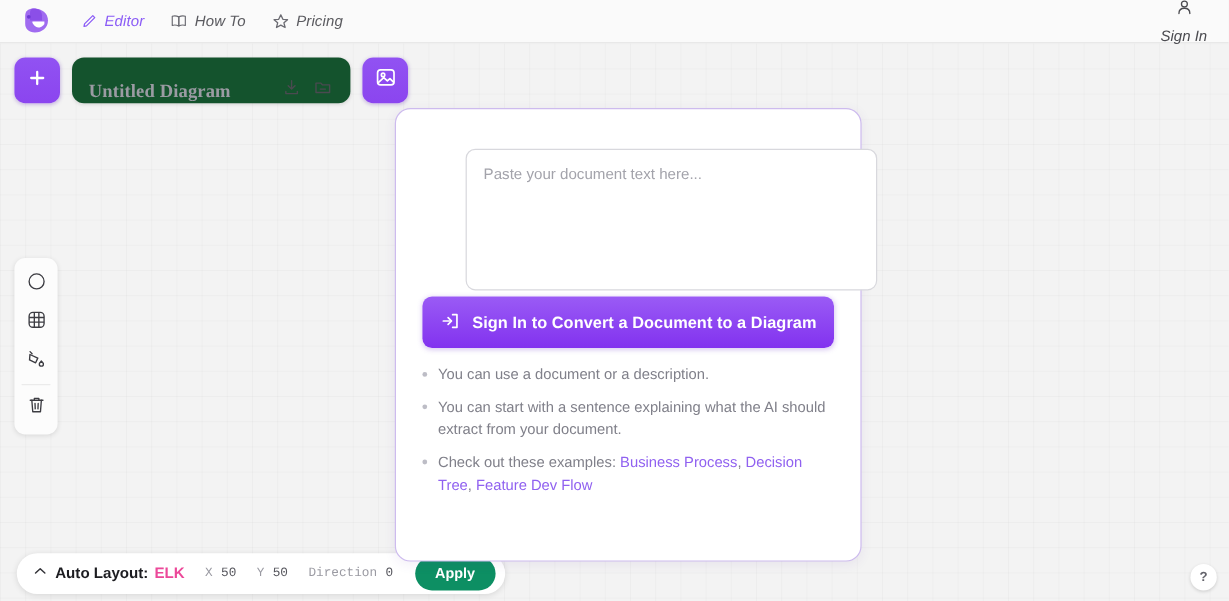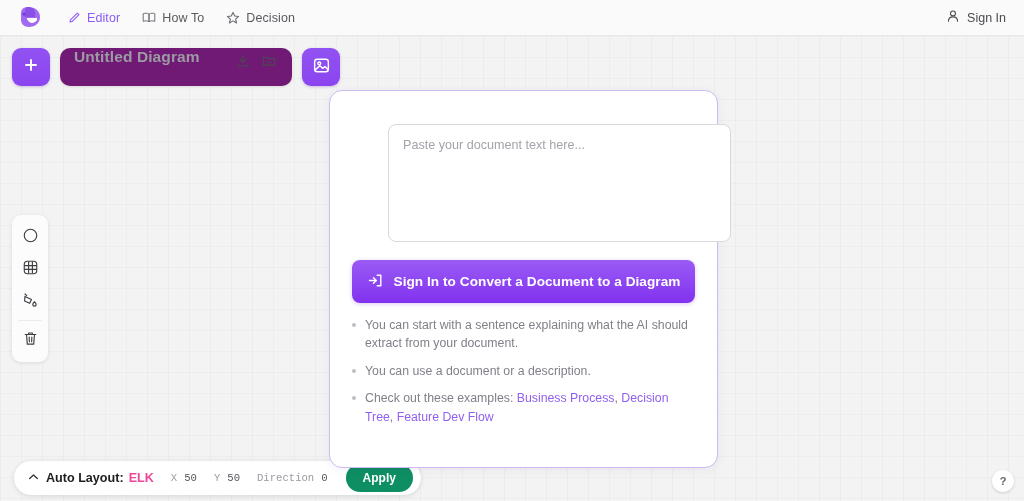--- a/index.html
+++ b/index.html
@@ -34,20 +34,21 @@
   
   #topnav {
     position: absolute;
     left: 0; top: 0;
     width: 1024px; height: 36px;
     background: #fafafa;
     border-bottom: 1px solid #e8e8e8;
     display: flex;
     align-items: center;
     z-index: 40;
+    font-style: italic;
   }
   .brand-logo {
     margin-left: 14px;
     width: 32px; height: 26px;
     display: flex; align-items: center; justify-content: center;
   }
   .nav-links { display: flex; align-items: center; margin-left: 22px; gap: 22px; }
   .nav-link {
     display: flex; align-items: center; gap: 6px;
     font-size: 12.5px;
@@ -57,45 +58,47 @@
   }
   .nav-link.active { color: #8b5cf6; }
   .nav-link .ic { display: flex; }
   .nav-spacer { flex: 1; }
   .signin {
     display: flex; align-items: center; gap: 7px;
     margin-right: 18px;
     font-size: 12.5px;
     color: #4b4b50;
     cursor: pointer;
+    flex-direction: column;
   }
 
   
   #toolbar {
     position: absolute;
     left: 12px; top: 48px;
     display: flex; align-items: center; gap: 10px;
     z-index: 30;
   }
   .sq-btn {
     width: 38px; height: 38px;
     border-radius: 9px;
     background: linear-gradient(180deg,#9152f2 0%,#8b45ef 100%);
     display: flex; align-items: center; justify-content: center;
     cursor: pointer;
     box-shadow: 0 1px 3px rgba(100,50,180,.28);
   }
   .title-pill {
     height: 38px;
     min-width: 232px;
-    background: #701a75;
+    background: #14532d;
     border-radius: 10px;
-    display: flex; align-items: flex-start;
+    display: flex; align-items: flex-end;
     padding: 0 10px 0 14px;
     box-shadow: 0 1px 3px rgba(0,0,0,.10);
+    font-family: Liberation Serif, serif;
   }
   .title-text {
     flex: 1;
     font-size: 15.5px;
     font-weight: bold;
     color: #9b9ba3;
     letter-spacing: .1px;
     white-space: nowrap;
     cursor: text;
   }
@@ -159,21 +162,20 @@
     font-size: 12.6px;
     color: #2a2a2e;
     resize: none;
     outline: none;
     background: #fff;
     margin-left: 36px;
   }
   .doc-textarea::placeholder { color: #a3a3ab; }
 
   .cta-btn {
-    margin-top: 14px;
     width: 100%;
     height: 43px;
     border: none;
     border-radius: 8px;
     background: linear-gradient(180deg,#9a5bf5 0%,#8232ef 100%);
     color: #fff;
     font-family: "Liberation Sans", sans-serif;
     font-size: 13.6px;
     font-weight: bold;
     letter-spacing: .05px;
@@ -319,21 +321,21 @@
         </span>
         <span>How To</span>
       </div>
 
       <div class="nav-link">
         <span class="ic">
           <svg width="14" height="14" viewBox="0 0 16 16" fill="none" stroke="#6b6b72" stroke-width="1.25" stroke-linejoin="round">
             <path d="M8 1.6 L10 5.8 L14.4 6.2 L11 9.2 L12.1 13.6 L8 11.3 L3.9 13.6 L5 9.2 L1.6 6.2 L6 5.8 Z"></path>
           </svg>
         </span>
-        <span>Decision</span>
+        <span>Pricing</span>
       </div>
 
     </div>
 
     <div class="nav-spacer"></div>
 
     <div class="signin">
       <span>
         <svg width="14" height="14" viewBox="0 0 16 16" fill="none" stroke="#4b4b50" stroke-width="1.25" stroke-linecap="round">
           <circle cx="8" cy="5" r="2.8"></circle>
@@ -444,26 +446,26 @@
           <path d="M10.8 3.4 L14.6 3.4 L14.6 14.6 L10.8 14.6"></path>
         </svg>
       </span>
       <span>Sign In to Convert a Document to a Diagram</span>
     </button>
 
     <div class="hints">
 
       <div class="hint">
         <span class="hint-dot"></span>
-        <span>You can start with a sentence explaining what the AI should extract from your document.</span>
+        <span>You can use a document or a description.</span>
       </div>
 
       <div class="hint">
         <span class="hint-dot"></span>
-        <span>You can use a document or a description.</span>
+        <span>You can start with a sentence explaining what the AI should extract from your document.</span>
       </div>
 
       <div class="hint">
         <span class="hint-dot"></span>
         <span><span>Check out these examples:</span><span>&nbsp;</span><span class="lnk">Business Process</span><span>, </span><span class="lnk">Decision Tree</span><span>, </span><span class="lnk">Feature Dev Flow</span></span>
       </div>
 
     </div>
 
   </div>

